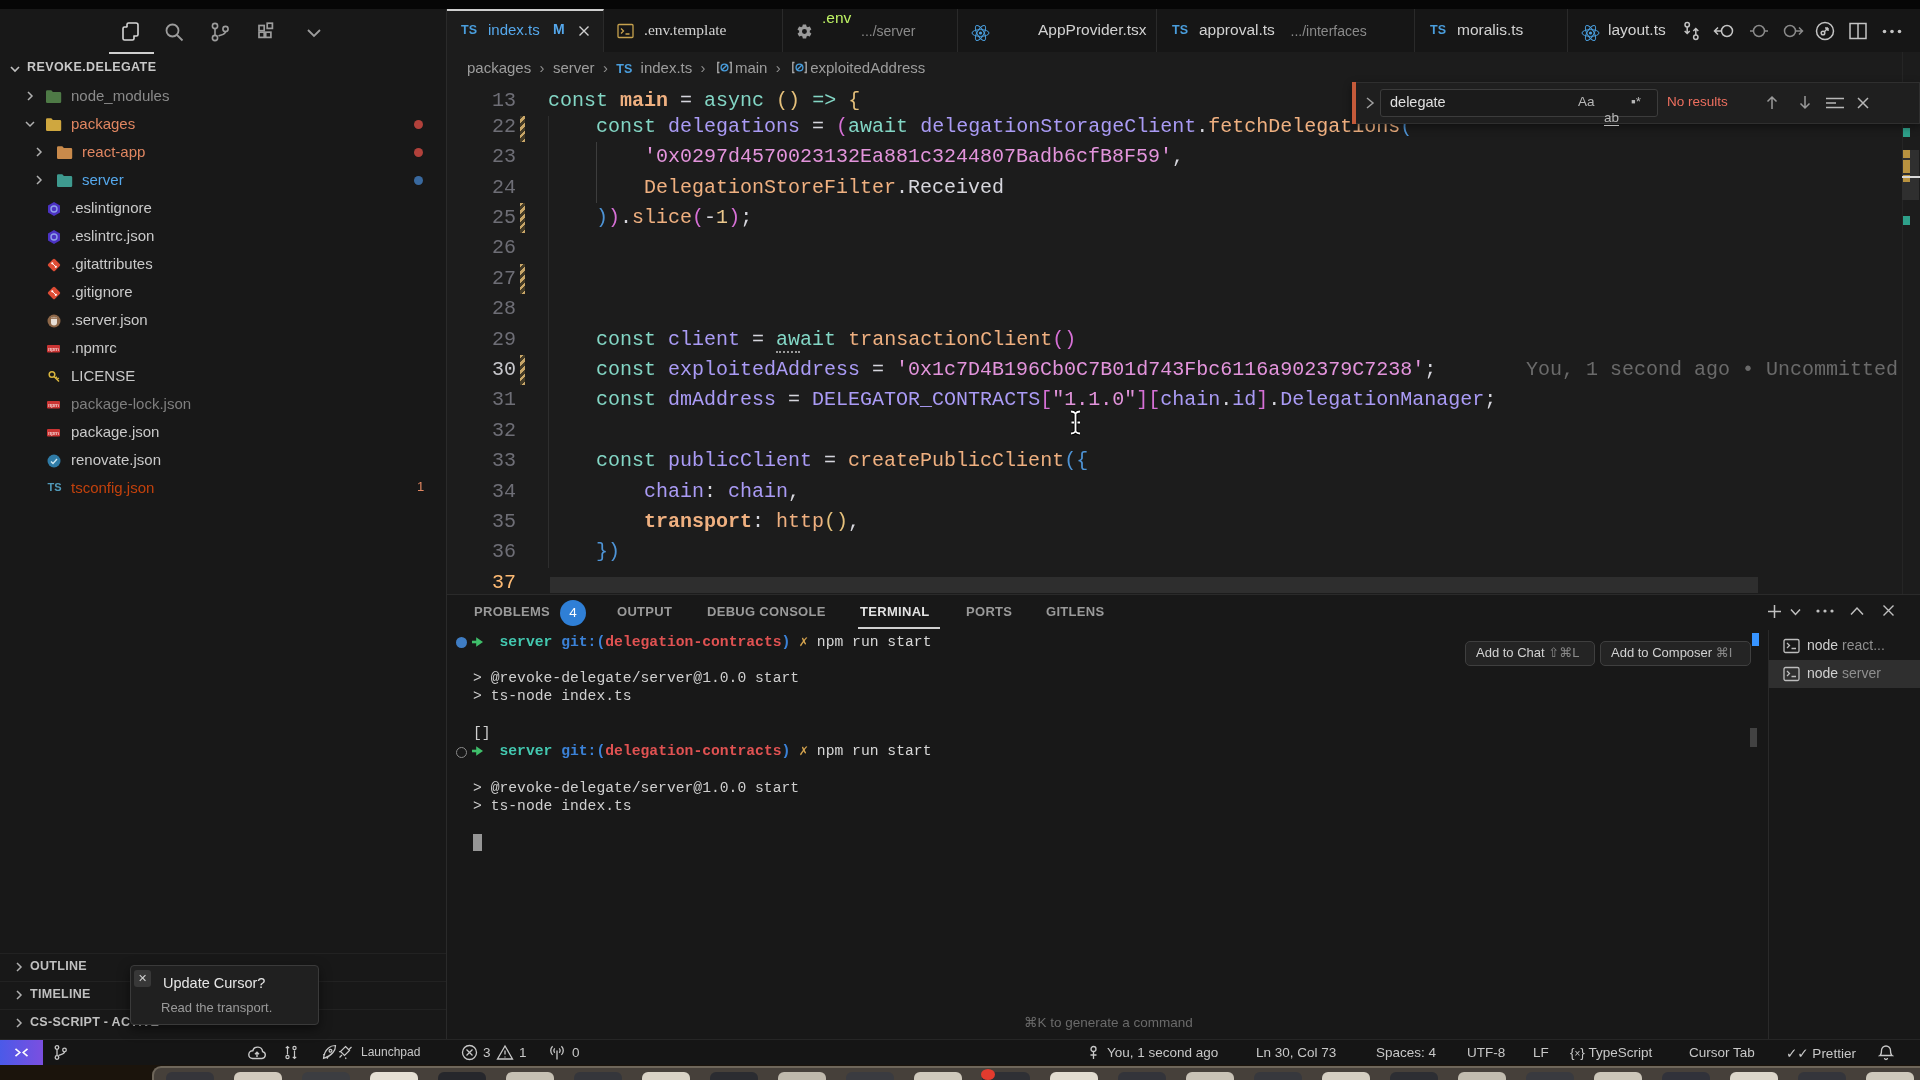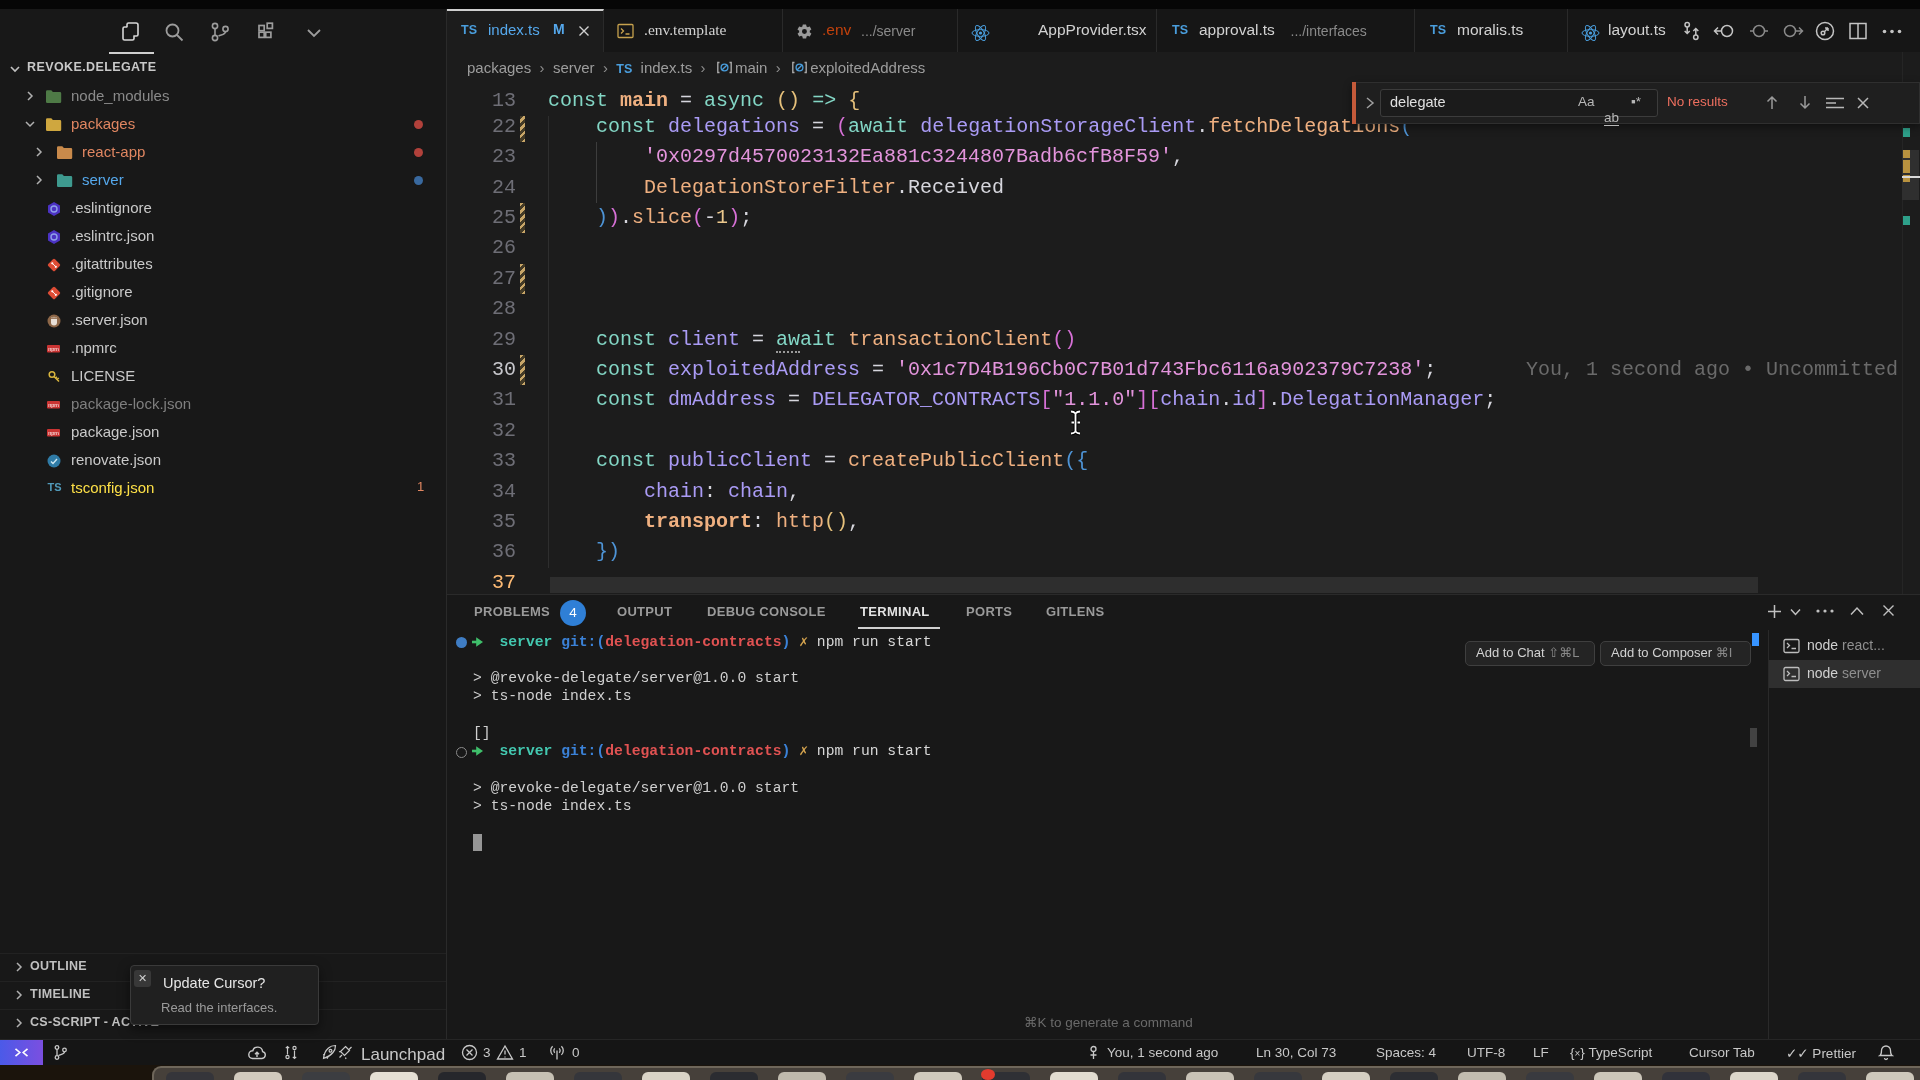--- a/index.html
+++ b/index.html
@@ -126,59 +126,59 @@
     <rect x="1" y="4" width="13" height="7.5" rx="1" fill="#ca3433"></rect>
     <text x="7.5" y="9.8" font-size="5.5" fill="#fff" text-anchor="middle" font-family="Liberation Sans">npm</text>
   </svg>
 <div class="a" style="left:71px;top:422.5px;font-size:15px;color:#c9c9c9;white-space:nowrap;">package.json</div>
 <svg class="a" style="left:46px;top:453px" width="16" height="16" viewBox="0 0 16 16">
     <circle cx="8" cy="8" r="6.5" fill="#2f7ba6"></circle>
     <path d="M5 8.5l2 2 4-4.5" stroke="#cfe8f2" stroke-width="1.4" fill="none"></path>
   </svg>
 <div class="a" style="left:71px;top:450.5px;font-size:15px;color:#c9c9c9;white-space:nowrap;">renovate.json</div>
 <div class="a" style="left:46px;top:479px;width:17px;height:17px;font-size:11px;font-weight:700;color:#519aba;text-align:center;line-height:17px;">TS</div>
-<div class="a" style="left:71px;top:478.5px;font-size:15px;color:#fde047;white-space:nowrap;">tsconfig.json</div>
+<div class="a" style="left:71px;top:478.5px;font-size:15px;color:#c2410c;white-space:nowrap;">tsconfig.json</div>
 <div class="a" style="left:417px;top:478.5px;font-size:13px;color:#e08661;">1</div>
 <div class="a" style="left:0;top:953px;width:446px;height:1px;background:#222;"></div>
 <svg class="a" style="left:12px;top:960px" width="14" height="14" viewBox="0 0 14 14" fill="none" stroke="#b0b0b0" stroke-width="1.5">
     <path d="M5 3l4 4-4 4"></path>
   </svg>
 <div class="a" style="left:30px;top:959px;font-size:12.5px;font-weight:700;letter-spacing:.3px;color:#c0c0c0;">OUTLINE</div>
 <div class="a" style="left:0;top:981px;width:446px;height:1px;background:#222;"></div>
 <svg class="a" style="left:12px;top:988px" width="14" height="14" viewBox="0 0 14 14" fill="none" stroke="#b0b0b0" stroke-width="1.5">
     <path d="M5 3l4 4-4 4"></path>
   </svg>
 <div class="a" style="left:30px;top:987px;font-size:12.5px;font-weight:700;letter-spacing:.3px;color:#c0c0c0;">TIMELINE</div>
 <div class="a" style="left:0;top:1009px;width:446px;height:1px;background:#222;"></div>
 <svg class="a" style="left:12px;top:1016px" width="14" height="14" viewBox="0 0 14 14" fill="none" stroke="#b0b0b0" stroke-width="1.5">
     <path d="M5 3l4 4-4 4"></path>
   </svg>
 <div class="a" style="left:30px;top:1015px;font-size:12.5px;font-weight:700;letter-spacing:.3px;color:#c0c0c0;">CS-SCRIPT - ACTIVE</div>
 <div class="a" style="left:130px;top:965px;width:189px;height:60px;background:#202020;border:1px solid #3a3a3a;border-radius:4px;box-shadow:0 4px 12px rgba(0,0,0,.5);"></div>
 <div class="a" style="left:134px;top:970px;width:17px;height:17px;background:#383838;border-radius:3px;color:#d0d0d0;font-size:11px;text-align:center;line-height:17px;">✕</div>
 <div class="a" style="left:163px;top:975px;font-size:14.5px;color:#e6e6e6;">Update Cursor?</div>
-<div class="a" style="left:161px;top:1000px;font-size:13px;color:#9a9a9a;">Read the interfaces.</div>
+<div class="a" style="left:161px;top:1000px;font-size:13px;color:#9a9a9a;">Read the transport.</div>
 <div class="a" style="left:447px;top:9px;width:157px;height:43px;background:#1c1c1c;border-top:2px solid #cfcfcf;border-right:1px solid #2a2a2a;"></div>
 <div class="a" style="left:461px;top:23px;font-size:12.5px;font-weight:700;color:#4a9edd;">TS</div>
 <div class="a" style="left:488px;top:21px;font-size:15px;color:#55a8ec;">index.ts</div>
 <div class="a" style="left:553px;top:21px;font-size:14px;font-weight:700;color:#55a8ec;">M</div>
 <svg class="a" style="left:576px;top:23px" width="16" height="16" viewBox="0 0 16 16" stroke="#d0d0d0" stroke-width="1.4">
     <path d="M3.5 3.5l9 9M12.5 3.5l-9 9"></path>
   </svg>
 <div class="a" style="left:604px;top:9px;width:179px;height:43px;border-right:1px solid #2a2a2a;"></div>
 <svg class="a" style="left:617px;top:23px" width="17" height="16" viewBox="0 0 17 16" fill="none" stroke="#c7a24e" stroke-width="1.3">
     <rect x="1" y="1.5" width="15" height="13" rx="1"></rect>
     <path d="M4 5.5l2.5 2.5L4 10.5M8.5 11h4"></path>
   </svg>
 <div class="a" style="left:644px;top:21px;font-size:15.5px;color:#d2d2d2;white-space:nowrap;font-family:Liberation Serif, serif;">.env.template</div>
 <div class="a" style="left:783px;top:9px;width:175px;height:43px;border-right:1px solid #2a2a2a;"></div>
 <svg class="a" style="left:796px;top:23px" width="17" height="17" viewBox="0 0 24 24" fill="#9a9a9a">
     <path d="M19.4 13c.04-.32.06-.65.06-1s-.02-.68-.07-1l2.1-1.65a.5.5 0 0 0 .12-.64l-2-3.46a.5.5 0 0 0-.6-.22l-2.49 1a7.3 7.3 0 0 0-1.73-1l-.38-2.65A.49.49 0 0 0 13.93 2h-4a.49.49 0 0 0-.49.42l-.38 2.65c-.63.26-1.2.61-1.73 1l-2.49-1a.5.5 0 0 0-.6.22l-2 3.46a.49.49 0 0 0 .12.64L4.52 11c-.05.32-.08.67-.08 1s.03.68.08 1l-2.12 1.65a.5.5 0 0 0-.12.64l2 3.46c.12.22.39.3.6.22l2.49-1c.52.4 1.1.74 1.73 1l.38 2.65c.04.24.24.42.49.42h4c.25 0 .46-.18.49-.42l.38-2.65a7.1 7.1 0 0 0 1.73-1l2.49 1c.23.09.49 0 .6-.22l2-3.46a.5.5 0 0 0-.12-.64zM11.93 15.5a3.5 3.5 0 1 1 0-7 3.5 3.5 0 0 1 0 7z"></path>
   </svg>
-<div class="a" style="left:822px;top:21px;font-size:15.5px;color:#c2410c;white-space:nowrap;">.env</div>
+<div class="a" style="left:822px;top:9px;font-size:15.5px;color:#bef264;white-space:nowrap;">.env</div>
 <div class="a" style="left:861.0px;top:22.5px;font-size:14px;color:#8a8a8a;white-space:nowrap;">.../server</div>
 <div class="a" style="left:958px;top:9px;width:199px;height:43px;border-right:1px solid #2a2a2a;"></div>
 <svg class="a" style="left:971px;top:24px" width="19" height="18" viewBox="0 0 19 18" fill="none" stroke="#4a9edd" stroke-width="1">
     <ellipse cx="9.5" cy="9" rx="8.5" ry="3.4"></ellipse>
     <ellipse cx="9.5" cy="9" rx="8.5" ry="3.4" transform="rotate(60 9.5 9)"></ellipse>
     <ellipse cx="9.5" cy="9" rx="8.5" ry="3.4" transform="rotate(120 9.5 9)"></ellipse>
     <circle cx="9.5" cy="9" r="1.6" fill="#4a9edd" stroke="none"></circle>
   </svg>
 <div class="a" style="left:998px;top:21px;font-size:15.5px;color:#d2d2d2;white-space:nowrap;margin-left:40px;">AppProvider.tsx</div>
 <div class="a" style="left:1157px;top:9px;width:258px;height:43px;border-right:1px solid #2a2a2a;"></div>
@@ -398,21 +398,21 @@
     <circle cx="11.5" cy="4" r="1.6"></circle>
     <path d="M4.5 2.5v8M2.8 4.2L4.5 2.5l1.7 1.7M11.5 14.5v-8M9.8 12.8l1.7 1.7 1.7-1.7"></path>
   </svg>
 <svg class="a" style="left:321px;top:1044px" width="34" height="17" viewBox="0 0 34 17" fill="none" stroke="#c8c8c8" stroke-width="1.2">
     <path d="M2.5 14.5c.5-5 2-8 5-10.5C9.5 2 12 1.5 14.5 1.5c0 2.5-.5 5-2.5 7-2.5 3-4.5 4.5-9.5 6z"></path>
     <circle cx="9.5" cy="6.8" r="1.4"></circle>
     <path d="M4 10l-1.8 1M7 13l-1 1.8"></path>
     <path d="M24.5 2.5l4 4-5 5-4-4z"></path>
     <path d="M21 11l-2.5 2.5M28 5.5L30.5 3M19.5 8l-1.5-.5M24.5 13.5l.5 1.5"></path>
   </svg>
-<div class="a" style="left:361px;top:1045px;font-size:17px;color:#c8c8c8;">Launchpad</div>
+<div class="a" style="left:361px;top:1045px;font-size:12px;color:#c8c8c8;">Launchpad</div>
 <svg class="a" style="left:461px;top:1044px" width="17" height="17" viewBox="0 0 17 17" fill="none" stroke="#c8c8c8" stroke-width="1.3">
     <circle cx="8.5" cy="8.5" r="7"></circle>
     <path d="M5.5 5.5l6 6M11.5 5.5l-6 6"></path>
   </svg>
 <div class="a" style="left:483px;top:1045px;font-size:13.5px;color:#c8c8c8;">3</div>
 <svg class="a" style="left:496px;top:1044px" width="18" height="17" viewBox="0 0 18 17" fill="none" stroke="#c8c8c8" stroke-width="1.3">
     <path d="M9 2L16.5 15H1.5z"></path>
     <path d="M9 6.5v4M9 12.5v1"></path>
   </svg>
 <div class="a" style="left:519px;top:1045px;font-size:13.5px;color:#c8c8c8;">1</div>

